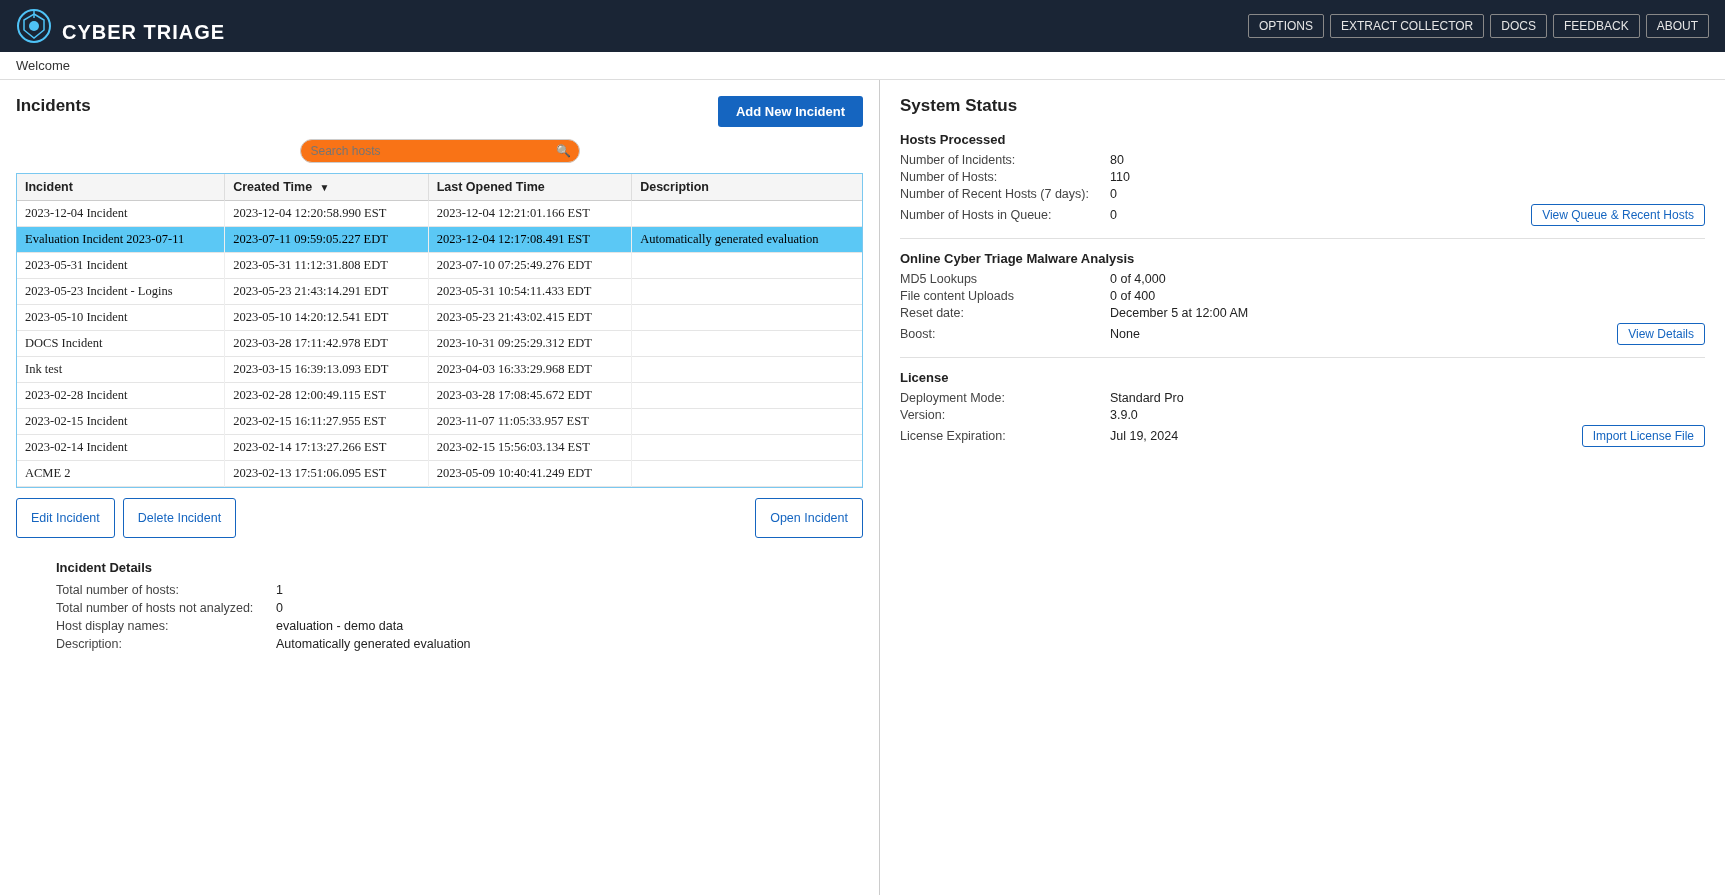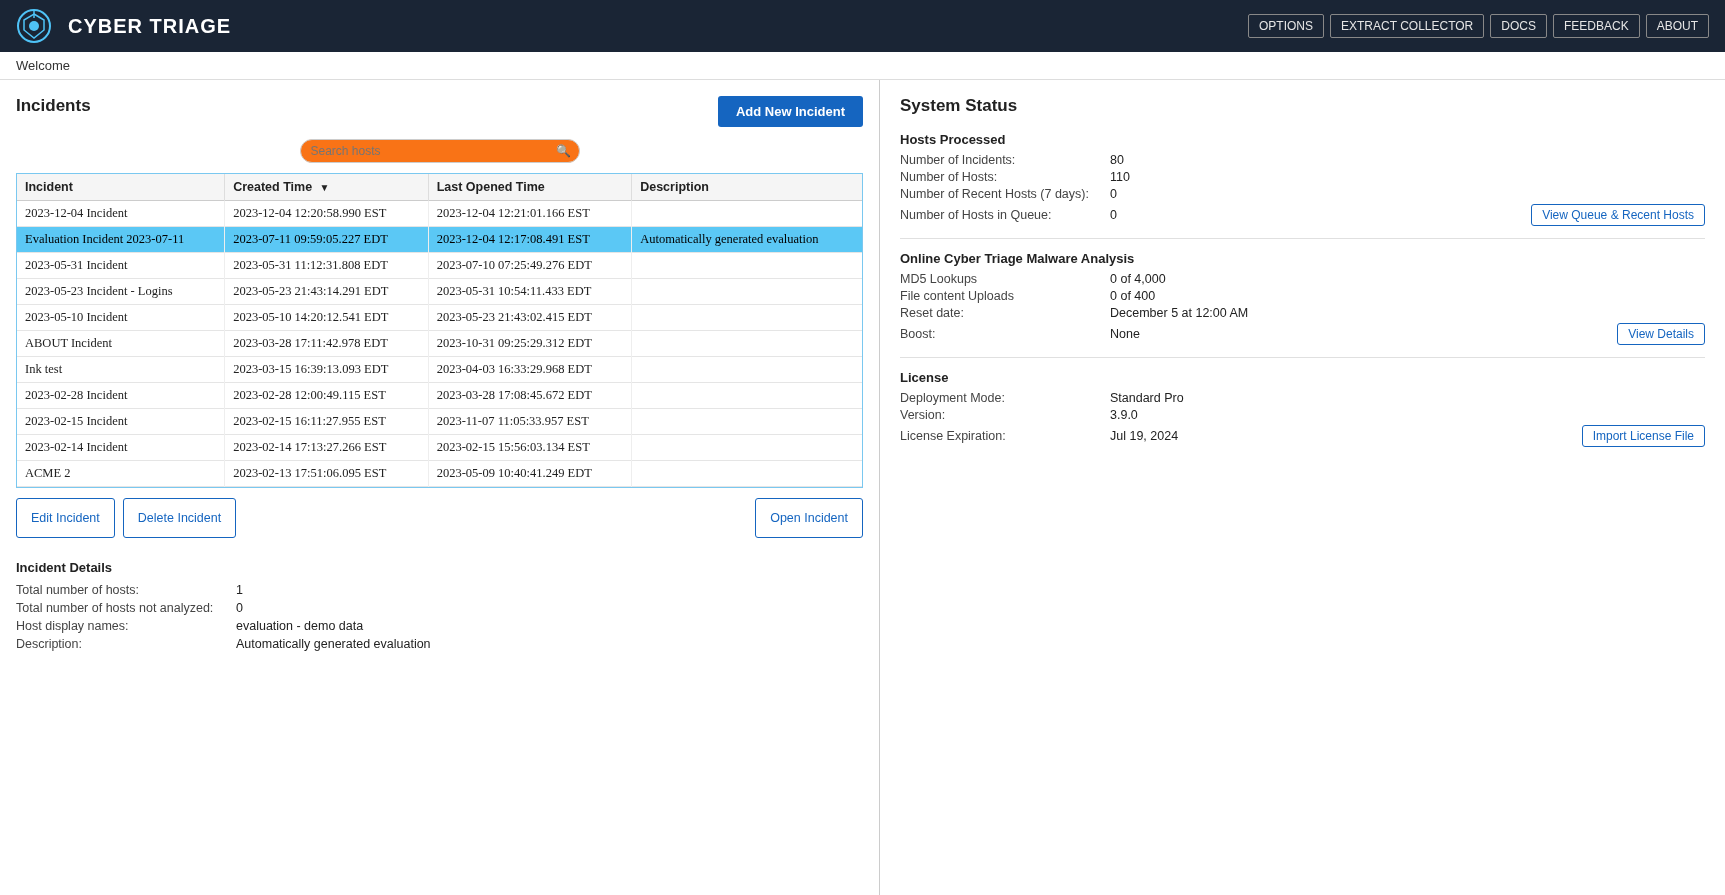--- a/index.html
+++ b/index.html
@@ -8,21 +8,21 @@
     
     #header {
       background: #1a2535;
       color: white;
       display: flex;
       align-items: center;
       justify-content: space-between;
       padding: 0 16px;
       height: 52px;
     }
-    #header-left { display: flex; align-items: center; gap: 16px; }
+    #header-left { display: flex; align-items: flex-end; gap: 10px; }
     #header-logo { width: 36px; height: 36px; }
     #app-title { font-size: 20px; font-weight: bold; letter-spacing: 1px; color: white; }
     #header-right { display: flex; gap: 6px; }
     .header-btn {
       background: transparent;
       border: 1px solid #888;
       color: #e5e5e5;
       padding: 4px 10px;
       font-size: 12px;
       cursor: pointer;
@@ -147,20 +147,21 @@
       padding: 12px 14px;
       font-size: 12.5px;
       cursor: pointer;
       border-radius: 3px;
     }
 
     
     #incident-details {
       margin-top: 14px;
       padding-top: 8px;
+      margin-left: 40px;
     }
     #incident-details-title { font-weight: bold; font-size: 13px; margin-bottom: 8px; }
     .detail-row {
       display: flex;
       margin-bottom: 4px;
       font-size: 12.5px;
     }
     .detail-label { width: 220px; color: #444; font-weight: normal; }
     .detail-value { color: #222; }
 
@@ -281,21 +282,21 @@
               <td>2023-05-31 10:54:11.433 EDT</td>
               <td></td>
             </tr>
             <tr>
               <td>2023-05-10 Incident</td>
               <td>2023-05-10 14:20:12.541 EDT</td>
               <td>2023-05-23 21:43:02.415 EDT</td>
               <td></td>
             </tr>
             <tr>
-              <td>ABOUT Incident</td>
+              <td>DOCS Incident</td>
               <td>2023-03-28 17:11:42.978 EDT</td>
               <td>2023-10-31 09:25:29.312 EDT</td>
               <td></td>
             </tr>
             <tr>
               <td>Ink test</td>
               <td>2023-03-15 16:39:13.093 EDT</td>
               <td>2023-04-03 16:33:29.968 EDT</td>
               <td></td>
             </tr>

